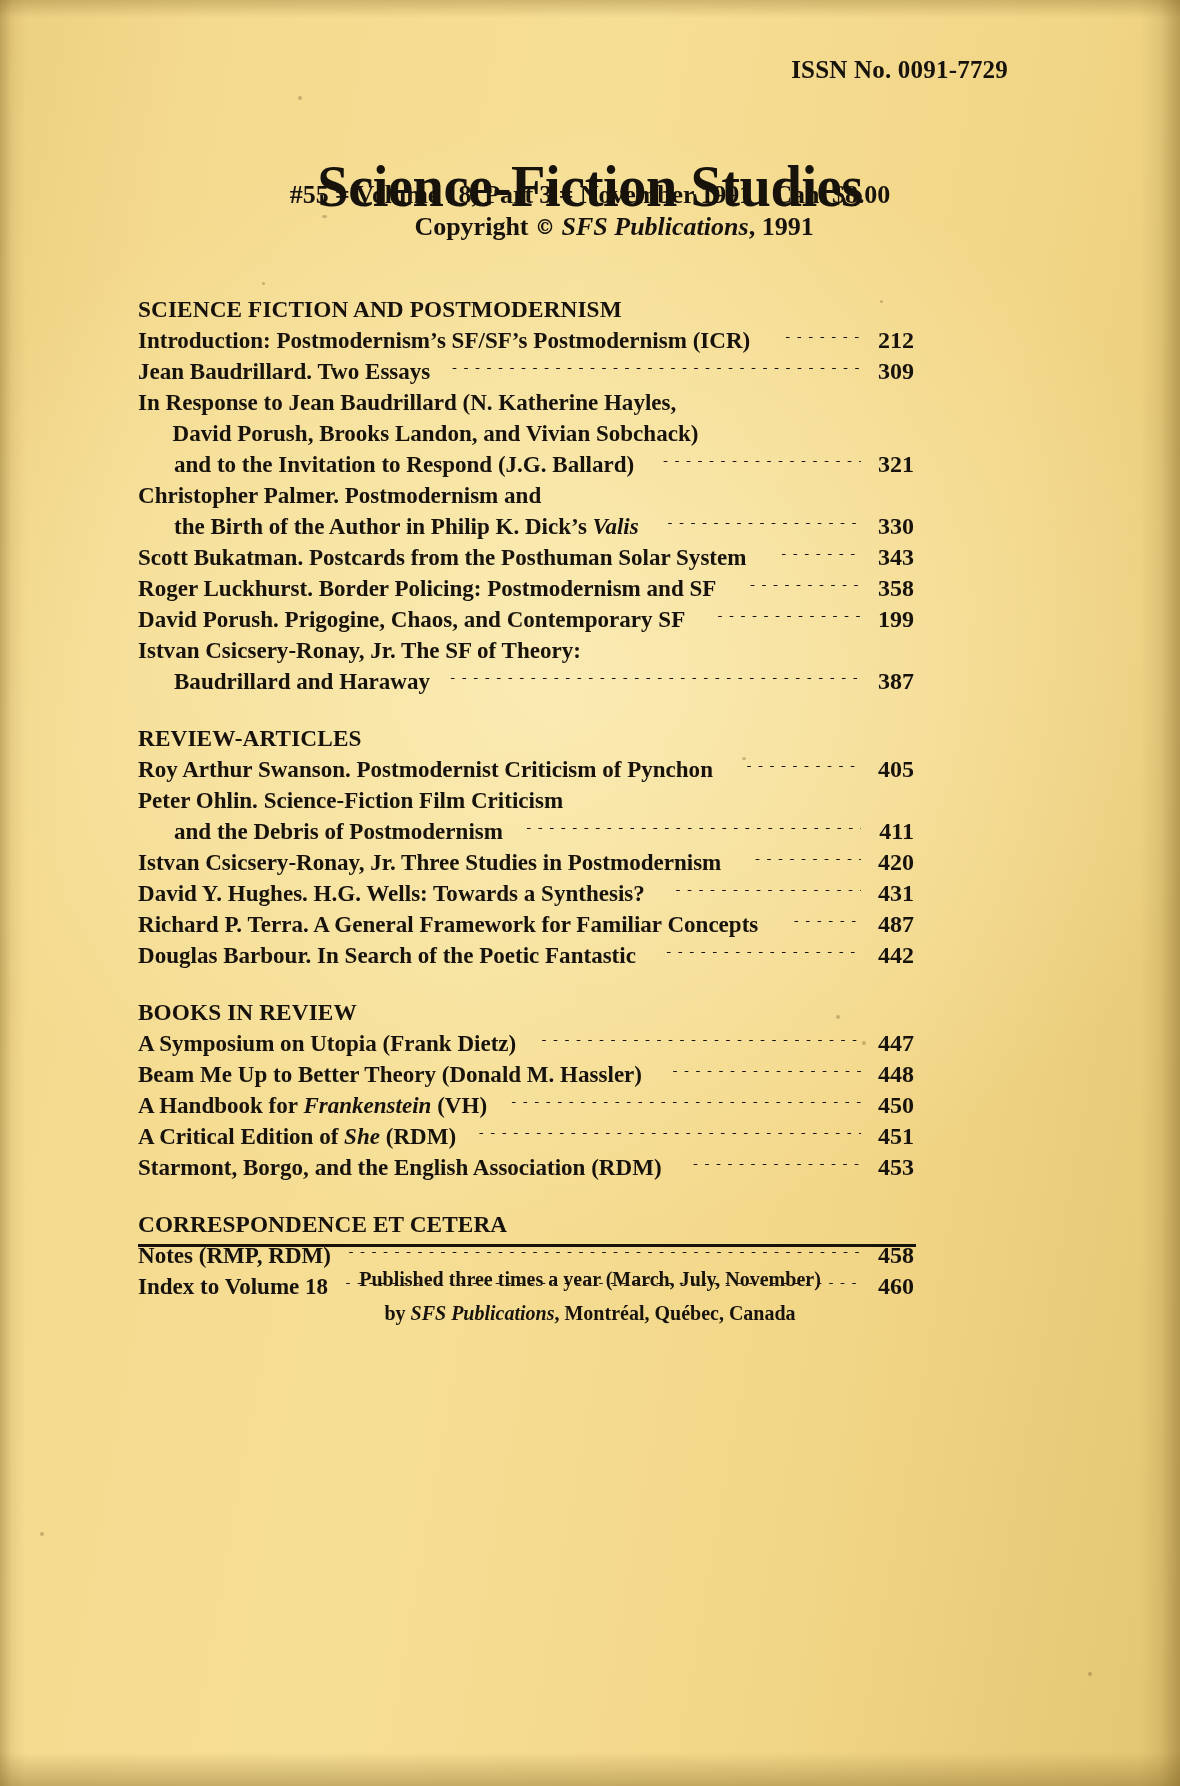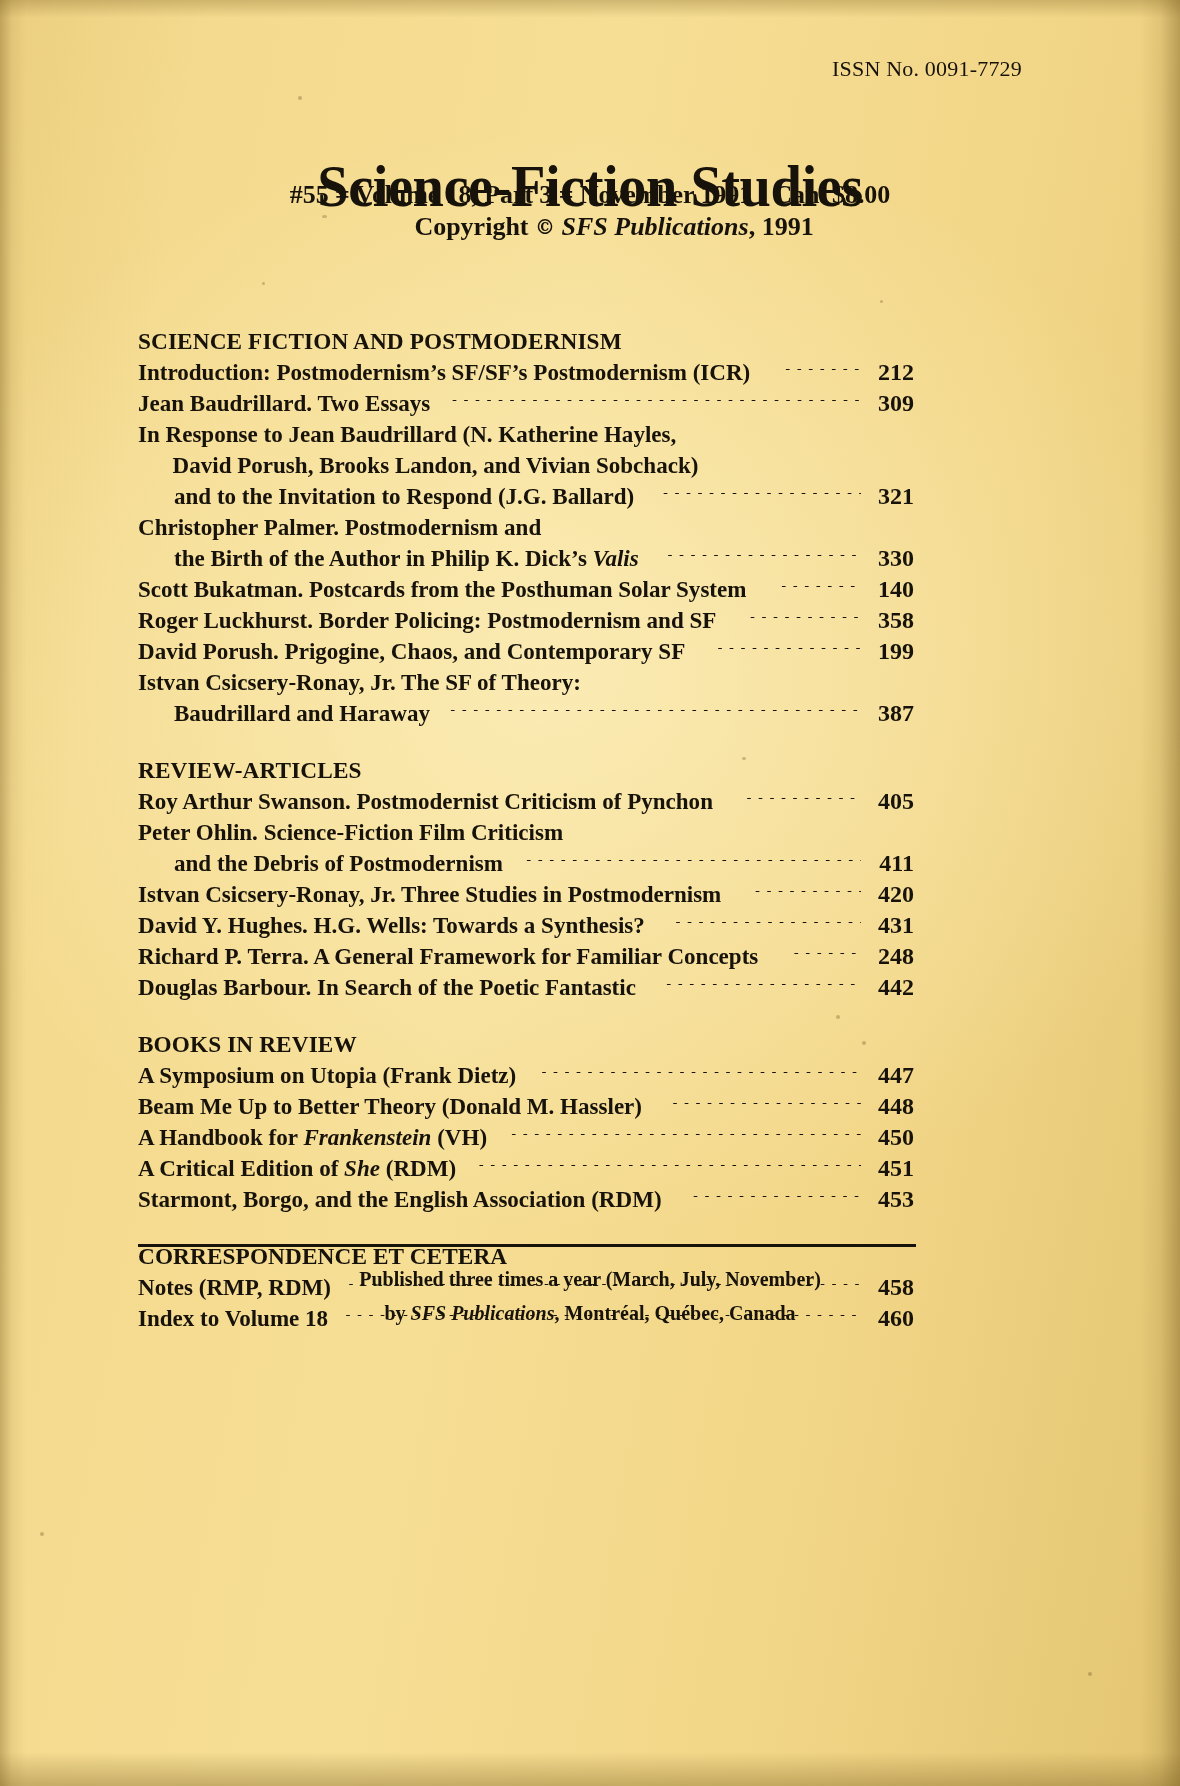--- a/index.html
+++ b/index.html
@@ -50,24 +50,25 @@
     position: relative;
     width: 1180px;
     height: 1786px;
     box-sizing: border-box;
   }
 
   
   .issn {
     position: absolute;
     top: 56px;
-    right: 158px;
-    font-size: 22px;
+    right: 172px;
+    font-size: 25px;
     letter-spacing: 0.2px;
     white-space: nowrap;
+    font-weight: bold;
   }
   .title {
     position: absolute;
     top: 112px;
     left: 0;
     right: 0;
     text-align: center;
     font-size: 60px;
     font-weight: bold;
     letter-spacing: -0.5px;
@@ -93,21 +94,20 @@
   }
   .subtitle2 .ital { font-style: italic; }
   .copysym { font-family: "DejaVu Serif", serif; font-size: 20px; vertical-align: 1px; }
 
   
   .toc {
     position: absolute;
     top: 296px;
     left: 138px;
     width: 776px;
-    margin-top: 32px;
   }
   .section-head {
     font-size: 24px;
     font-weight: bold;
     letter-spacing: 0.1px;
     margin: 0 0 2px 0;
     transform: scaleX(0.97);
     transform-origin: left center;
   }
   .section-gap { height: 28px; }
@@ -241,21 +241,21 @@
         <span class="txt">Christopher Palmer. Postmodernism and</span>
       </div>
       <div class="entry indent">
         <span class="txt">the Birth of the Author in Philip K. Dick’s <span class="ital">Valis</span></span>
         <span class="leader"></span>
         <span class="pg">330</span>
       </div>
       <div class="entry">
         <span class="txt">Scott Bukatman. Postcards from the Posthuman Solar System</span>
         <span class="leader"></span>
-        <span class="pg">140</span>
+        <span class="pg">343</span>
       </div>
       <div class="entry">
         <span class="txt">Roger Luckhurst. Border Policing: Postmodernism and SF</span>
         <span class="leader"></span>
         <span class="pg">358</span>
       </div>
       <div class="entry">
         <span class="txt">David Porush. Prigogine, Chaos, and Contemporary SF</span>
         <span class="leader"></span>
         <span class="pg">199</span>
@@ -289,21 +289,21 @@
         <span class="pg">420</span>
       </div>
       <div class="entry">
         <span class="txt">David Y. Hughes. H.G. Wells: Towards a Synthesis?</span>
         <span class="leader"></span>
         <span class="pg">431</span>
       </div>
       <div class="entry">
         <span class="txt">Richard P. Terra. A General Framework for Familiar Concepts</span>
         <span class="leader"></span>
-        <span class="pg">248</span>
+        <span class="pg">487</span>
       </div>
       <div class="entry">
         <span class="txt">Douglas Barbour. In Search of the Poetic Fantastic</span>
         <span class="leader"></span>
         <span class="pg">442</span>
       </div>
       <div class="section-gap"></div>
       <div class="section-head">BOOKS IN REVIEW</div>
       <div class="entry">
         <span class="txt">A Symposium on Utopia (Frank Dietz)</span>

